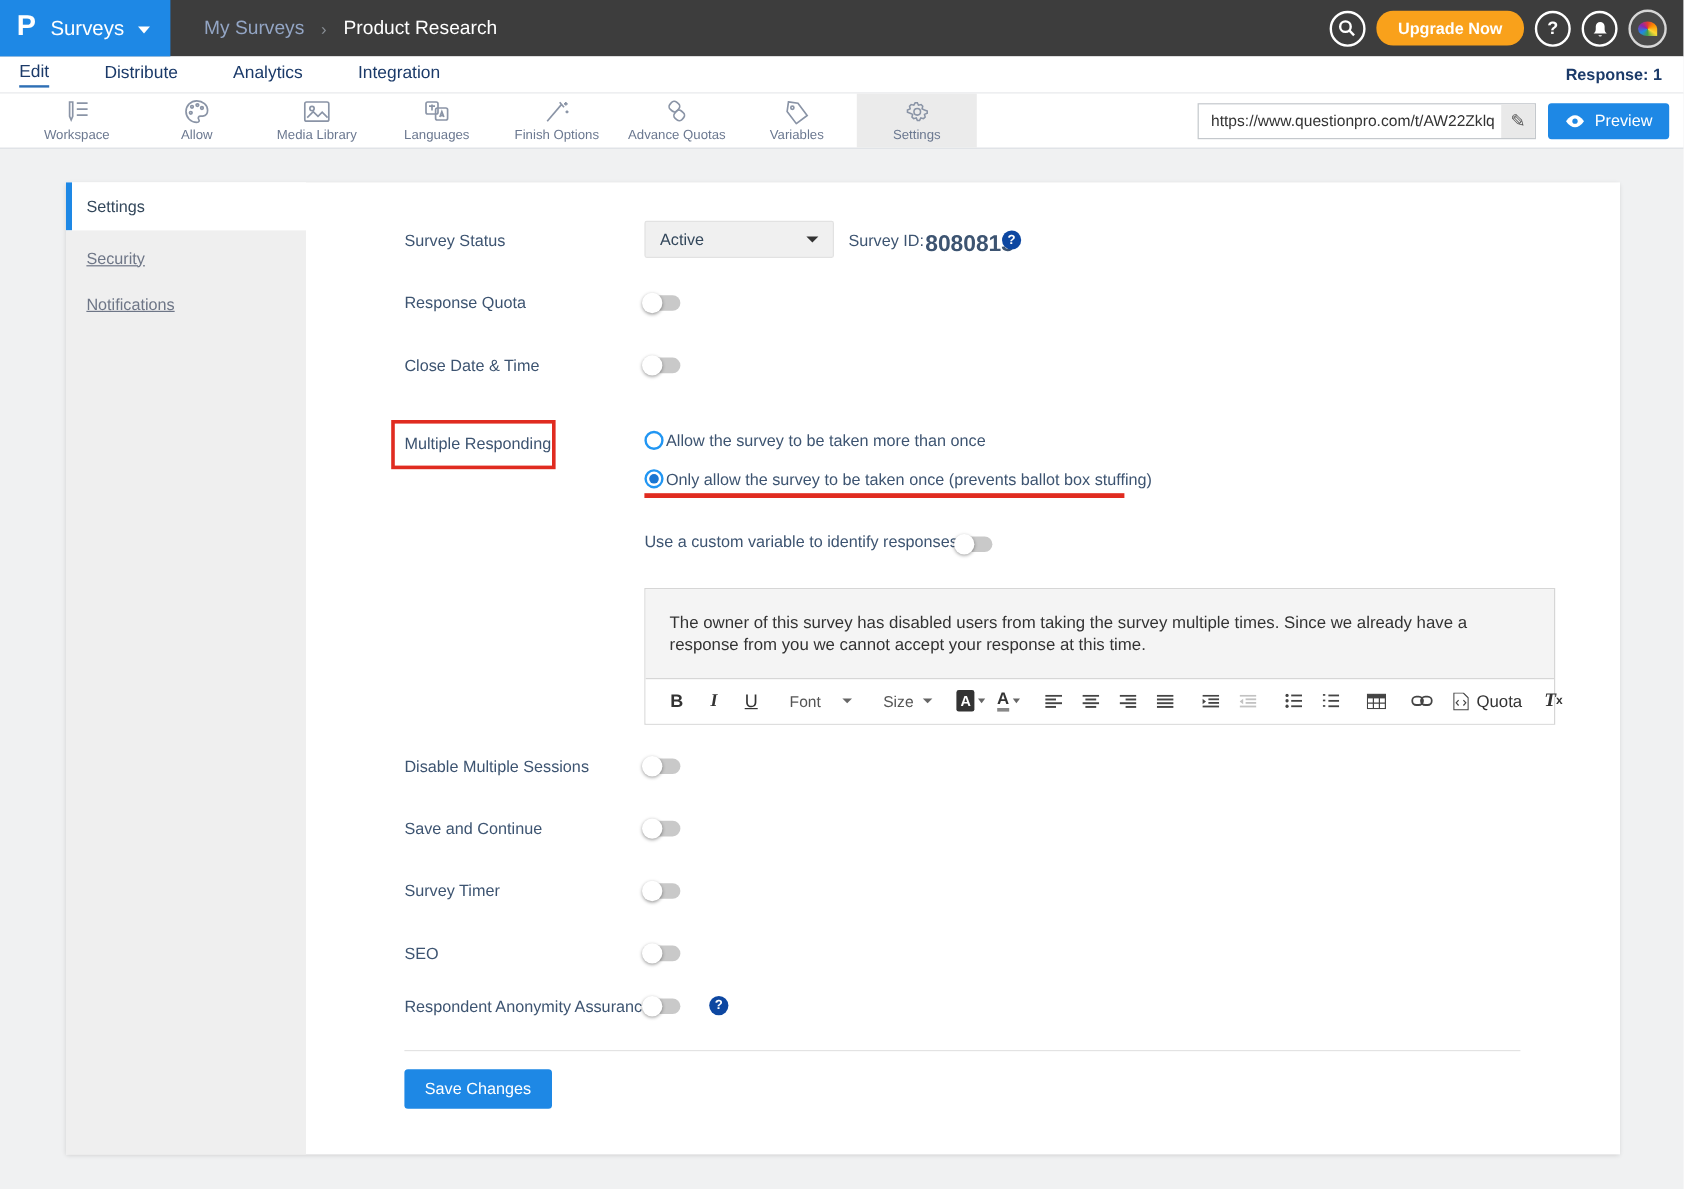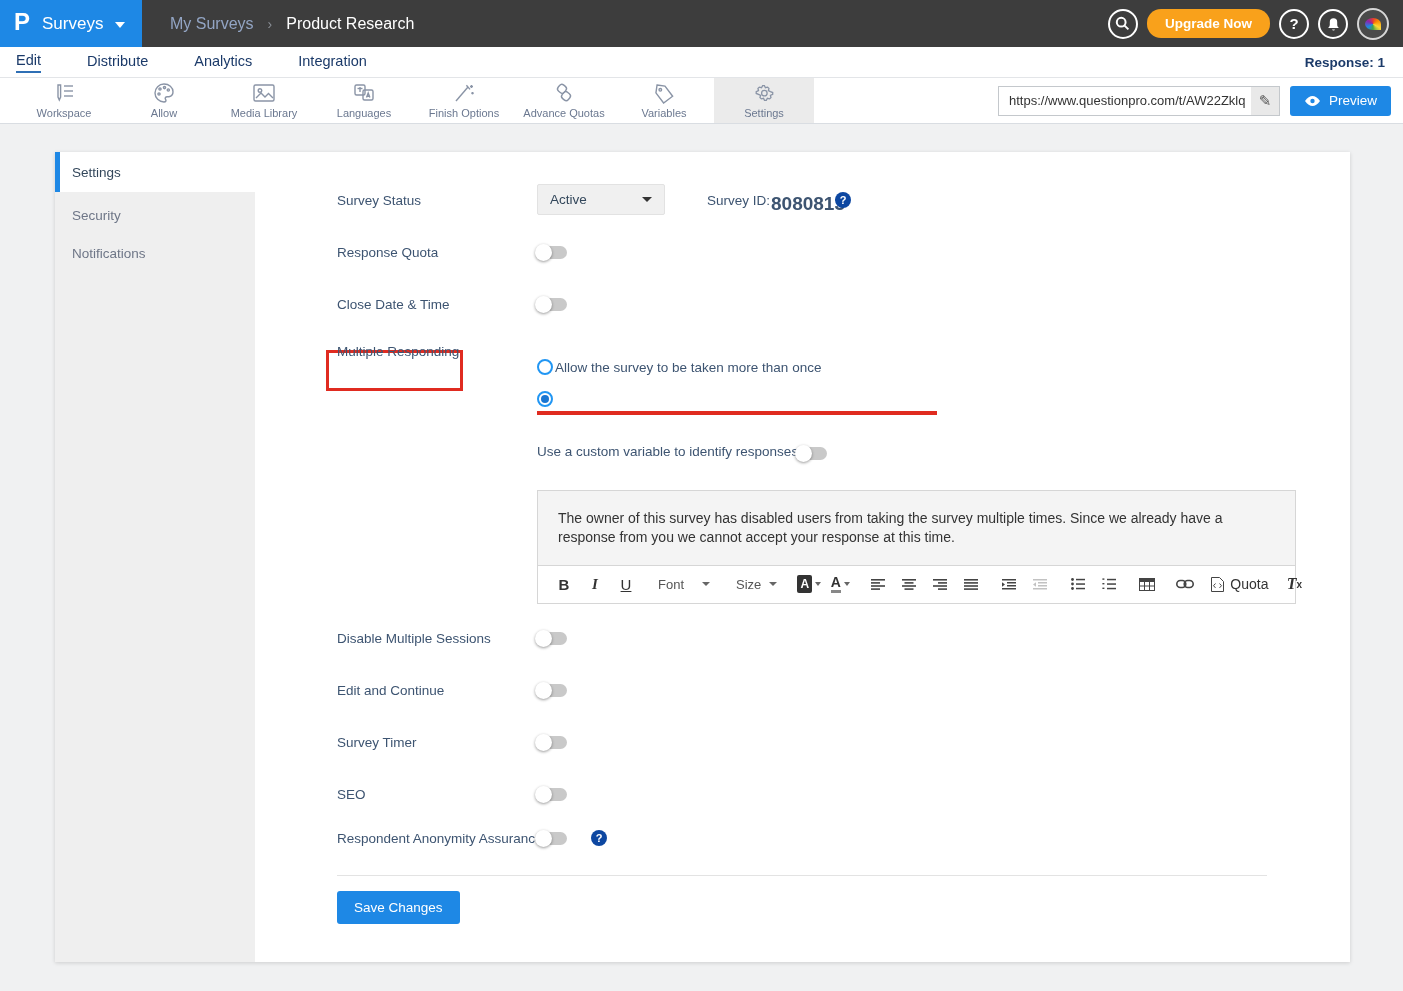--- a/index.html
+++ b/index.html
@@ -41,29 +41,29 @@
   .url-input { width:282px; height:30px; border:1px solid #c4c8cc; background:#fff; font-size:13px; color:#333; padding:0 34px 0 10px; font-family:"Liberation Sans", sans-serif; }
   .url-edit { position:absolute; right:1px; top:1px; width:28px; height:28px; background:#e9e9e9; display:flex; align-items:center; justify-content:center; font-size:15px; color:#555; cursor:pointer; }
   .preview-btn { height:30px; background:#1e88e5; border:none; border-radius:3px; color:#fff; font-size:13.5px; display:flex; align-items:center; gap:8px; padding:0 14px; cursor:pointer; font-family:"Liberation Sans", sans-serif; }
 
   
   .card { position:absolute; left:55px; top:152px; width:1295px; height:810px; background:#fff; box-shadow:0 1px 4px rgba(0,0,0,.15); display:flex; }
   .sidebar { width:200px; flex:none; }
   .side-item { height:38px; display:flex; align-items:center; padding-left:17px; font-size:13.5px; cursor:pointer; }
   .side-item.active { border-left:5px solid #1e88e5; padding-left:12px; color:#33475b; background:#fff; height:40px; }
   .side-gray { background:#efefef; height:770px; padding-top:4px; }
-  .side-gray .side-item { color:#6e7687; }
+  .side-gray .side-item { color:#6e7687;text-decoration:underline; }
 
   
   .main { position:relative; flex:1; }
   .field-label { position:absolute; left:82px; font-size:13.5px; color:#3d5471; }
   .toggle { position:absolute; left:282px; width:30px; height:13px; background:#c9c9c9; border-radius:7px; cursor:pointer; }
   .toggle::after { content:''; position:absolute; left:-2px; top:-2px; width:17px; height:17px; background:#fff; border-radius:50%; box-shadow:0 1px 3px rgba(0,0,0,.4); }
 
-  .status-select { position:absolute; left:282px; top:32px; width:128px; height:31px; background:#f0f0f0; border:1px solid #e2e2e2; border-radius:2px; display:flex; align-items:center; padding:0 12px; font-size:13.5px; color:#33475b; cursor:pointer; }
+  .status-select { position:absolute; left:282px; top:32px; width:158px; height:31px; background:#f0f0f0; border:1px solid #e2e2e2; border-radius:2px; display:flex; align-items:center; padding:0 12px; font-size:13.5px; color:#33475b; cursor:pointer; }
   .status-select .sel-caret { margin-left:auto; width:0; height:0; border-left:5px solid transparent; border-right:5px solid transparent; border-top:5px solid #333; }
   .survey-id-label { position:absolute; left:452px; top:41px; font-size:13.5px; color:#3d5471; }
   .survey-id-value { position:absolute; left:516px; top:41px; font-size:19px; color:#3d5471;font-weight:bold; }
   .help-dot { position:absolute; width:16px; height:16px; background:#0d47a1; border-radius:50%; color:#fff; font-size:11px; font-weight:bold; display:flex; align-items:center; justify-content:center; cursor:pointer; }
 
   .red-box { position:absolute; left:71px; top:198px; width:137px; height:41px; border:3px solid #e02b20; }
   .radio-row { position:absolute; left:282px; display:flex; align-items:center; gap:2px; cursor:pointer; }
   .radio { width:16px; height:16px; border:2px solid #2196f3; border-radius:50%; background:#fff; flex:none; display:flex; align-items:center; justify-content:center; }
   .radio.checked::after { content:''; width:8px; height:8px; border-radius:50%; background:#1976d2; }
   .radio-label { font-size:13.5px; color:#3d5471; }
@@ -255,27 +255,28 @@
       <span class="survey-id-value">8080813</span>
       <span class="help-dot" style="left:580px; top:40px">?</span>
 
       <span class="field-label" style="top:93px">Response Quota</span>
       <div class="toggle" style="top:94px"></div>
 
       <span class="field-label" style="top:145px">Close Date &amp; Time</span>
       <div class="toggle" style="top:146px"></div>
 
       <div class="red-box"></div>
-      <span class="field-label" style="top:192px">Multiple Responding</span>
+      <span class="field-label" style="top:210px">Multiple Responding</span>
       <div class="radio-row" style="top:207px">
         <span class="radio"></span>
         <span class="radio-label">Allow the survey to be taken more than once</span>
       </div>
       <div class="radio-row" style="top:239px">
         <span class="radio checked"></span>
+        <span class="radio-label">Only allow the survey to be taken once (prevents ballot box stuffing)</span>
       </div>
       <div class="red-underline"></div>
 
       <span class="custom-var-label">Use a custom variable to identify responses</span>
       <div class="toggle custom-var-toggle"></div>
 
       <div class="editor">
         <div class="editor-content">The owner of this survey has disabled users from taking the survey multiple times. Since we already have a response from you we cannot accept your response at this time.</div>
         <div class="editor-toolbar">
           <span class="ed-btn ed-b">B</span>
@@ -402,21 +403,21 @@
           <span class="ed-btn ed-tx">
               <span>T</span>
               <sub>x</sub>
             </span>
         </div>
       </div>
 
       <span class="field-label" style="top:479px">Disable Multiple Sessions</span>
       <div class="toggle" style="top:480px"></div>
 
-      <span class="field-label" style="top:531px">Edit and Continue</span>
+      <span class="field-label" style="top:531px">Save and Continue</span>
       <div class="toggle" style="top:532px"></div>
 
       <span class="field-label" style="top:583px">Survey Timer</span>
       <div class="toggle" style="top:584px"></div>
 
       <span class="field-label" style="top:635px">SEO</span>
       <div class="toggle" style="top:636px"></div>
 
       <span class="field-label" style="top:679px">Respondent Anonymity Assurance</span>
       <div class="toggle" style="top:680px"></div>

